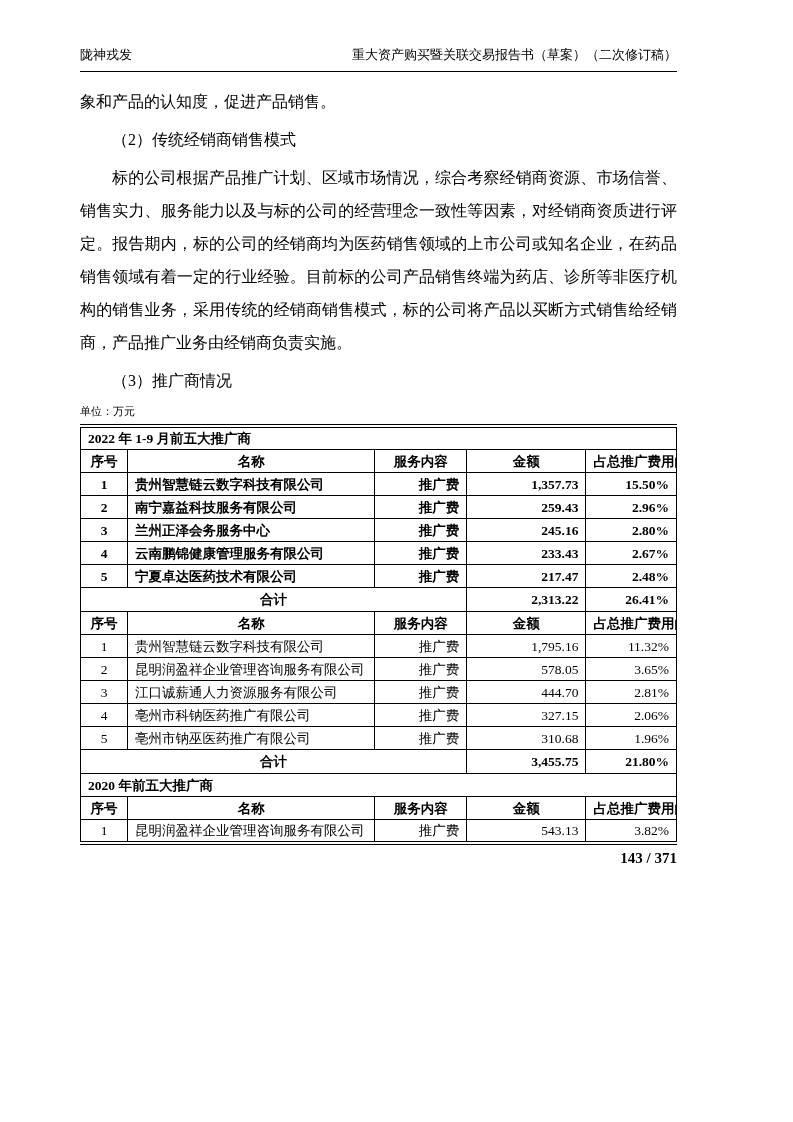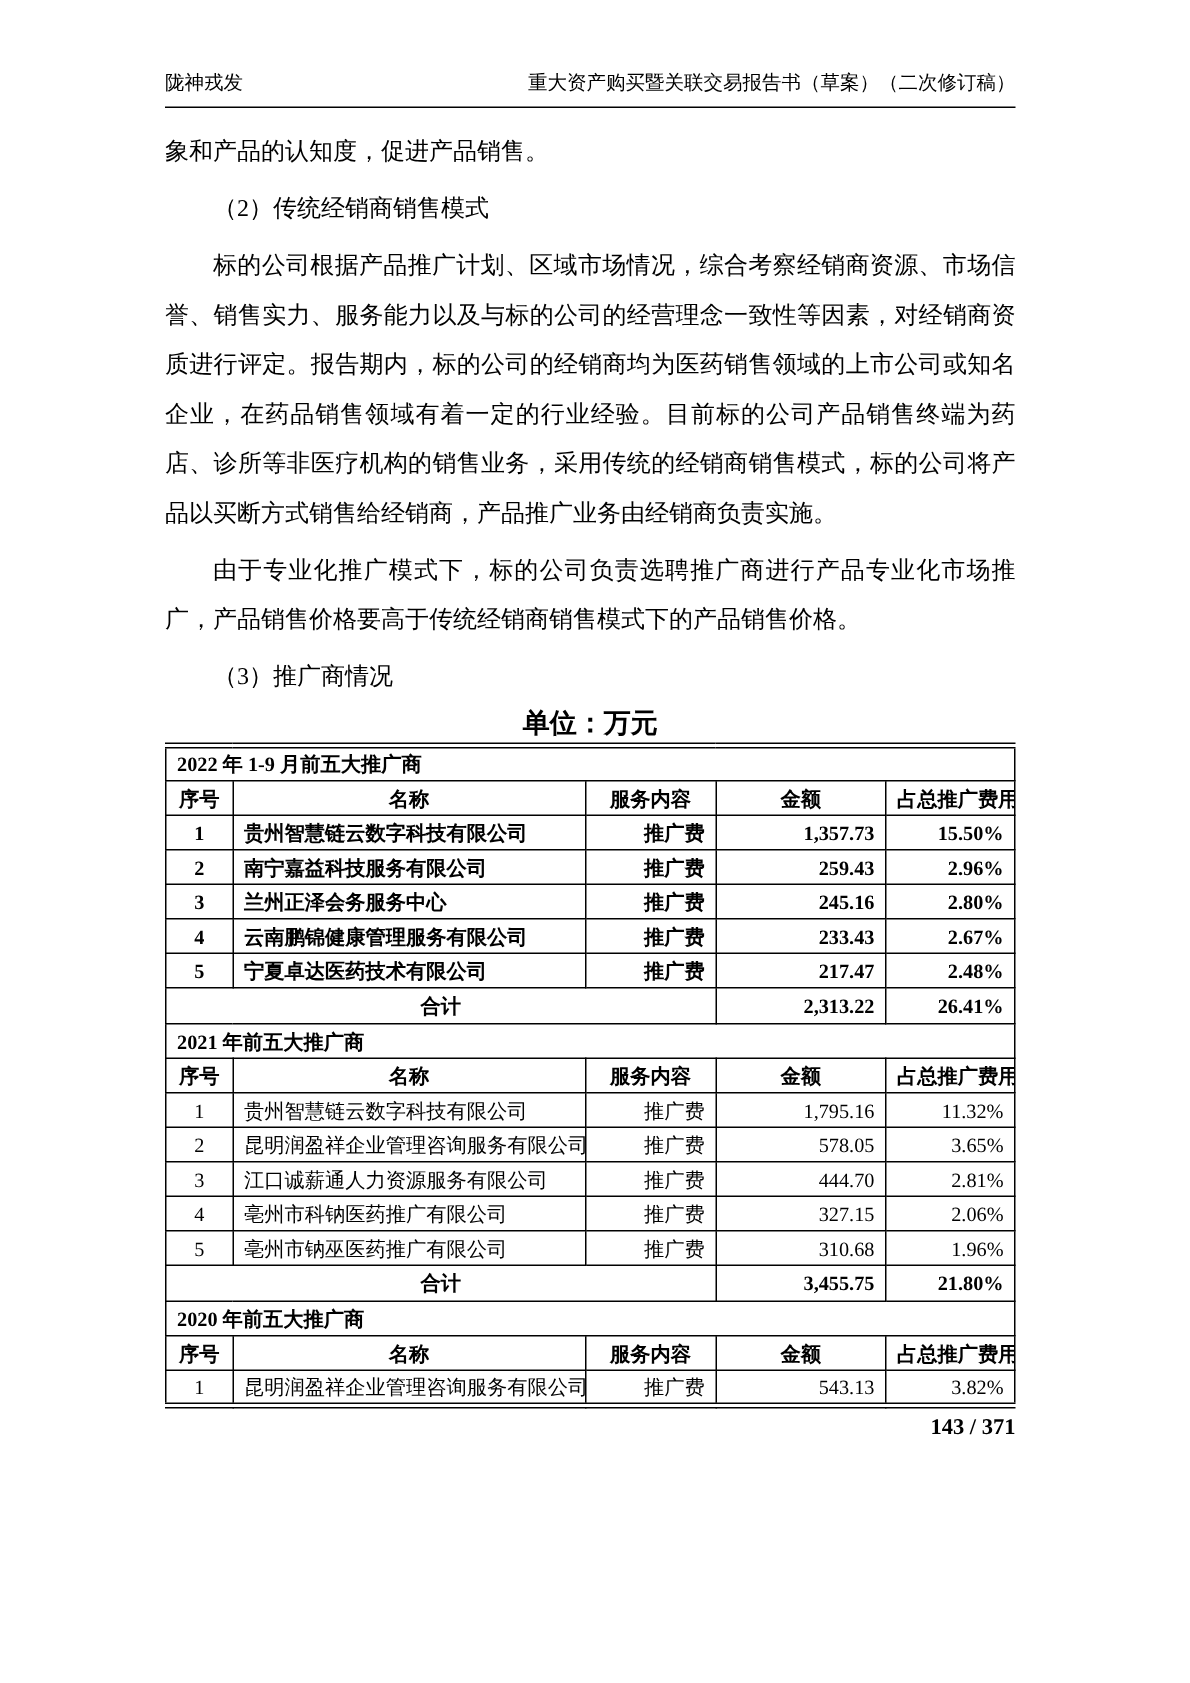--- a/index.html
+++ b/index.html
@@ -5,45 +5,44 @@
   * { margin: 0; padding: 0; box-sizing: border-box; }
   html, body { background: #ffffff; }
   .page {
     position: relative;
     width: 793px;
     height: 1122px;
     margin: 0 auto;
     background: #ffffff;
     color: #000;
     font-family: "Liberation Serif", "DejaVu Serif", serif;
-    padding: 46px 116px 0 110px;
+    padding: 46px 116px 0 80px;
     overflow: hidden;
   }
   .doc-header {
     display: flex;
     justify-content: space-between;
     align-items: flex-end;
     font-size: 13px;
     padding-bottom: 7px;
     border-bottom: 1.5px solid #000;
   }
   .doc-body { margin-top: 13px; }
   .doc-body p {
     font-size: 16px;
     line-height: 33px;
     text-align: justify;
     margin-bottom: 5px;
   }
   .doc-body p.indent { text-indent: 2em; }
   .unit-note {
-    text-align: center;
-    font-size: 18px;
+    text-align: left;
+    font-size: 11px;
     line-height: 18px;
     margin: 3px 0 4px 0;
-    font-weight: bold;
   }
   table.promoters {
     width: 100%;
     border-collapse: collapse;
     border-top: 4px double #000;
     border-bottom: 4px double #000;
     table-layout: fixed;
   }
   table.promoters td {
     border: 1px solid #000;
@@ -89,21 +88,20 @@
 
   <div class="doc-header">
     <span>陇神戎发</span>
     <span>重大资产购买暨关联交易报告书（草案）（二次修订稿）</span>
   </div>
 
   <div class="doc-body">
     <p>象和产品的认知度，促进产品销售。</p>
     <p class="indent">（2）传统经销商销售模式</p>
     <p class="indent">标的公司根据产品推广计划、区域市场情况，综合考察经销商资源、市场信誉、销售实力、服务能力以及与标的公司的经营理念一致性等因素，对经销商资质进行评定。报告期内，标的公司的经销商均为医药销售领域的上市公司或知名企业，在药品销售领域有着一定的行业经验。目前标的公司产品销售终端为药店、诊所等非医疗机构的销售业务，采用传统的经销商销售模式，标的公司将产品以买断方式销售给经销商，产品推广业务由经销商负责实施。</p>
-    <p class="indent">由于专业化推广模式下，标的公司负责选聘推广商进行产品专业化市场推广，产品销售价格要高于传统经销商销售模式下的产品销售价格。</p>
     <p class="indent">（3）推广商情况</p>
   </div>
 
   <div class="unit-note">单位：万元</div>
 
   <table class="promoters">
     <colgroup>
       <col style="width:7.9%">
       <col style="width:41.5%">
       <col style="width:15.4%">
@@ -155,23 +153,20 @@
           <td class="svc">推广费</td>
           <td class="num">217.47</td>
           <td class="num">2.48%</td>
         </tr>
         <tr class="total-row">
           <td colspan="3" class="total-label">合计</td>
           <td class="num">2,313.22</td>
           <td class="num">26.41%</td>
         </tr>
         <tr>
-          <td colspan="5" class="sec-title">2021 年前五大推广商</td>
-        </tr>
-        <tr>
           <td class="col-head">序号</td>
           <td class="col-head">名称</td>
           <td class="col-head">服务内容</td>
           <td class="col-head">金额</td>
           <td class="col-head">占总推广费用的比例</td>
         </tr>
         <tr>
           <td class="idx">1</td>
           <td class="name">贵州智慧链云数字科技有限公司</td>
           <td class="svc">推广费</td>

